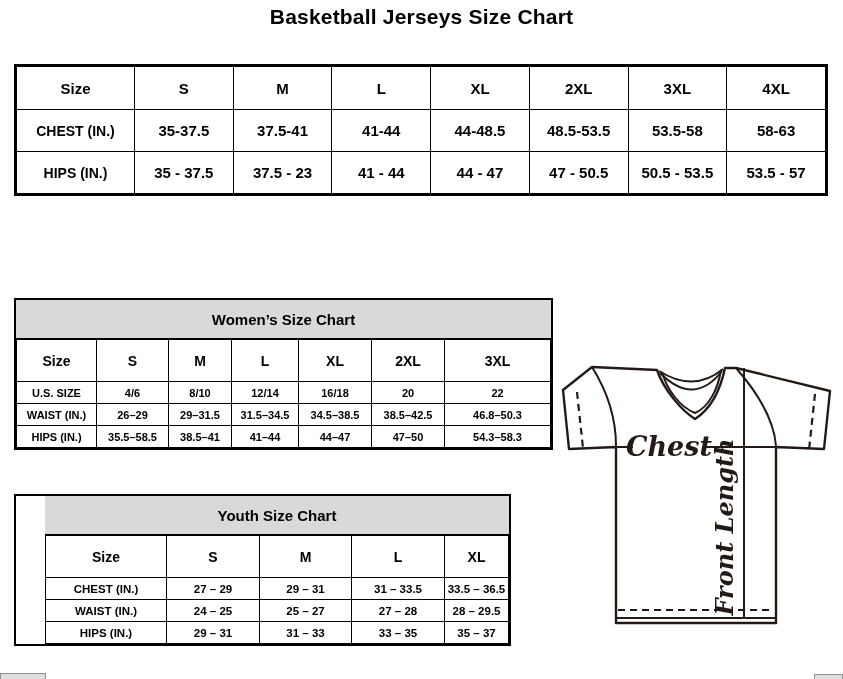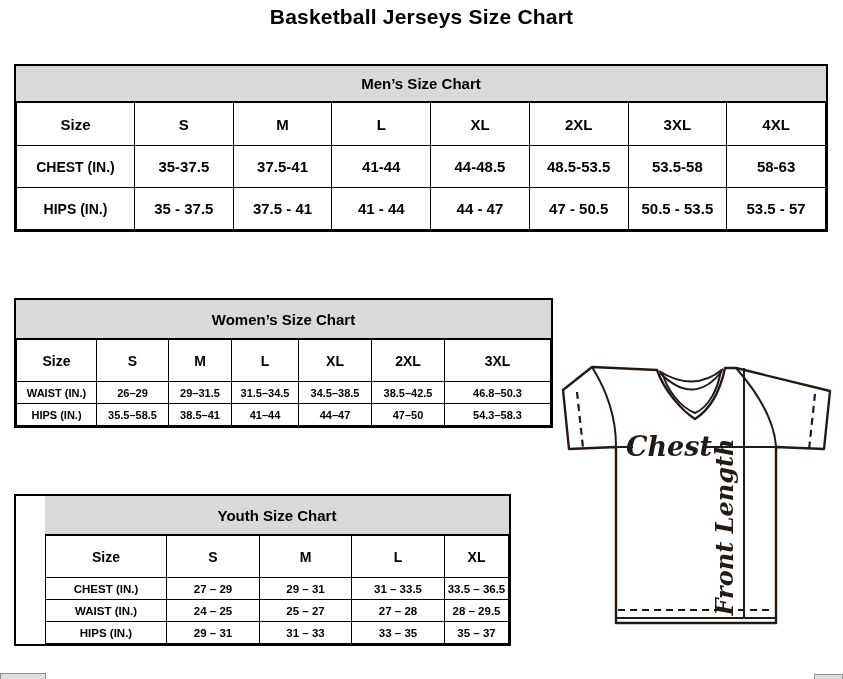--- a/index.html
+++ b/index.html
@@ -67,21 +67,20 @@
   }
   .crop-left  { left:0px;  top:673px; width:46px; height:10px; }
   .crop-right { left:814px; top:674px; width:29px; height:10px; }
 </style>
 </head>
 <body>
 
 <h1 class="page-title">Basketball Jerseys Size Chart</h1>
 
 <section class="chart mens">
-  <div class="chart-title">Men’s Size Chart</div>
   <table>
     <colgroup>
         <col class="c0">
         <col>
         <col>
         <col>
         <col>
         <col>
         <col>
         <col>
@@ -103,21 +102,21 @@
       <td>37.5-41</td>
       <td>41-44</td>
       <td>44-48.5</td>
       <td>48.5-53.5</td>
       <td>53.5-58</td>
       <td>58-63</td>
     </tr>
     <tr>
       <td class="rl">HIPS (IN.)</td>
       <td>35 - 37.5</td>
-      <td>37.5 - 41</td>
+      <td>37.5 - 23</td>
       <td>41 - 44</td>
       <td>44 - 47</td>
       <td>47 - 50.5</td>
       <td>50.5 - 53.5</td>
       <td>53.5 - 57</td>
     </tr>
     </tbody>
   </table>
 </section>
 
@@ -137,20 +136,29 @@
     <tr class="head">
       <td>Size</td>
       <td>S</td>
       <td>M</td>
       <td>L</td>
       <td>XL</td>
       <td>2XL</td>
       <td>3XL</td>
     </tr>
     <tr>
+      <td class="rl">U.S. SIZE</td>
+      <td>4/6</td>
+      <td>8/10</td>
+      <td>12/14</td>
+      <td>16/18</td>
+      <td>20</td>
+      <td>22</td>
+    </tr>
+    <tr>
       <td class="rl">WAIST (IN.)</td>
       <td>26–29</td>
       <td>29–31.5</td>
       <td>31.5–34.5</td>
       <td>34.5–38.5</td>
       <td>38.5–42.5</td>
       <td>46.8–50.3</td>
     </tr>
     <tr>
       <td class="rl">HIPS (IN.)</td>

